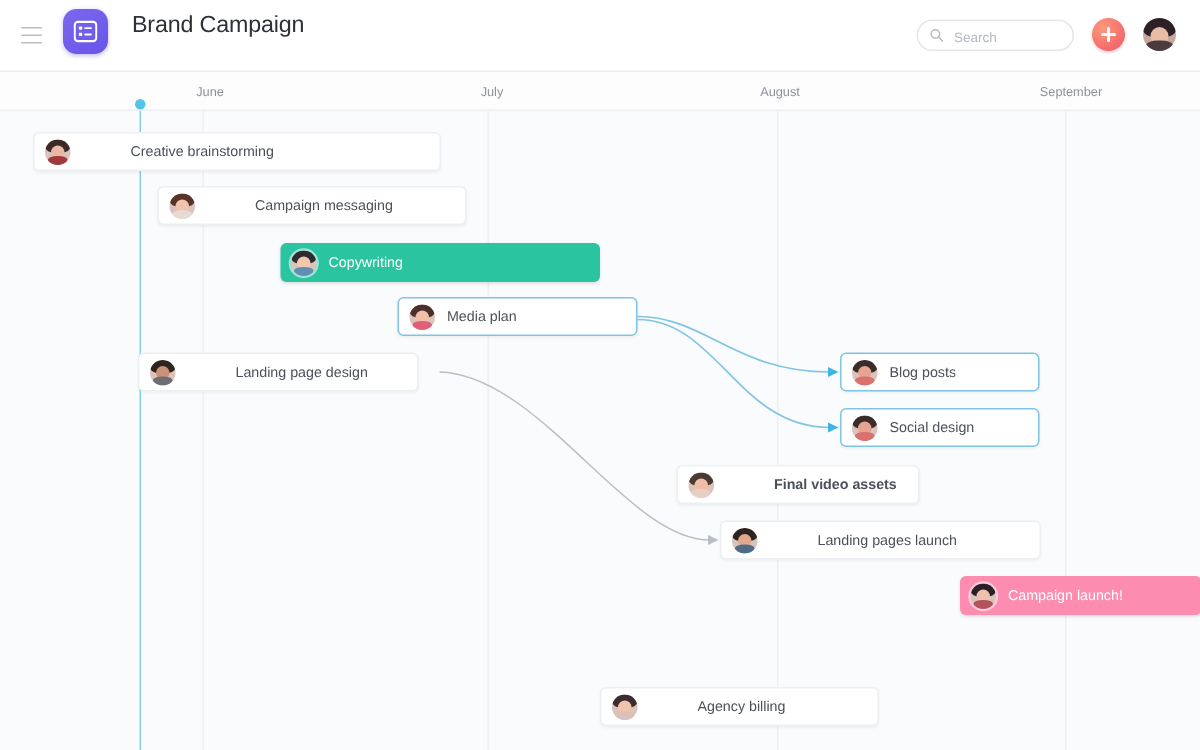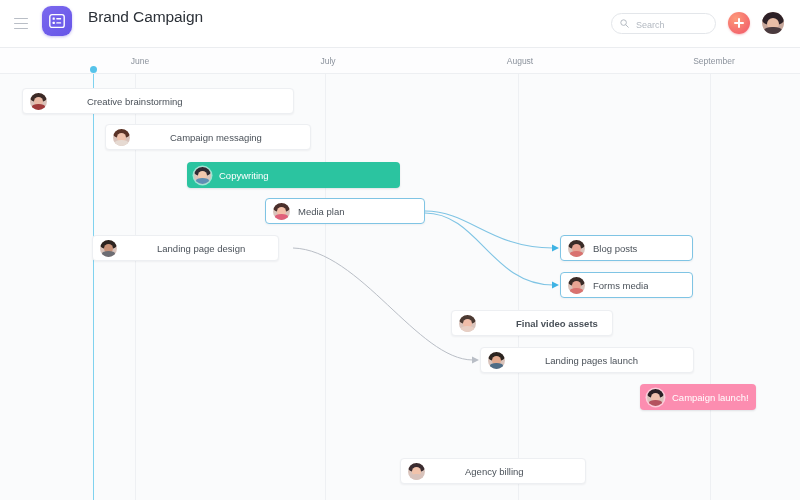--- a/index.html
+++ b/index.html
@@ -380,21 +380,21 @@
     </div>
 
     <div class="bar outlined" style="left:560px; top:198px; width:133px;">
       <div class="av">
         <div class="face">
             <div class="hair" style="background:#3a2c28"></div>
             <div class="skin" style="background:#e8a493"></div>
             <div class="body" style="background:#d9726f"></div>
           </div>
       </div>
-      <div class="label">Forms media</div>
+      <div class="label">Social design</div>
     </div>
 
     <div class="bar plain" style="left:451px; top:236px; width:162px;font-weight:bold;">
       <div class="av">
         <div class="face">
             <div class="hair" style="background:#4b3a33"></div>
             <div class="skin" style="background:#f0bda9"></div>
             <div class="body" style="background:#e8cfc4"></div>
           </div>
       </div>
@@ -405,21 +405,21 @@
       <div class="av">
         <div class="face">
             <div class="hair" style="background:#2b2420"></div>
             <div class="skin" style="background:#e2a98d"></div>
             <div class="body" style="background:#4f6d86"></div>
           </div>
       </div>
       <div class="label">Landing pages launch</div>
     </div>
 
-    <div class="bar filled" style="left:640px; top:310px; width:116px; background:#fc8db0;">
+    <div class="bar filled" style="left:640px; top:310px; width:161px; background:#fc8db0;">
       <div class="av">
         <div class="face">
             <div class="hair" style="background:#2a2026"></div>
             <div class="skin" style="background:#eec0ae"></div>
             <div class="body" style="background:#b4525f"></div>
           </div>
       </div>
       <div class="label">Campaign launch!</div>
     </div>
 

